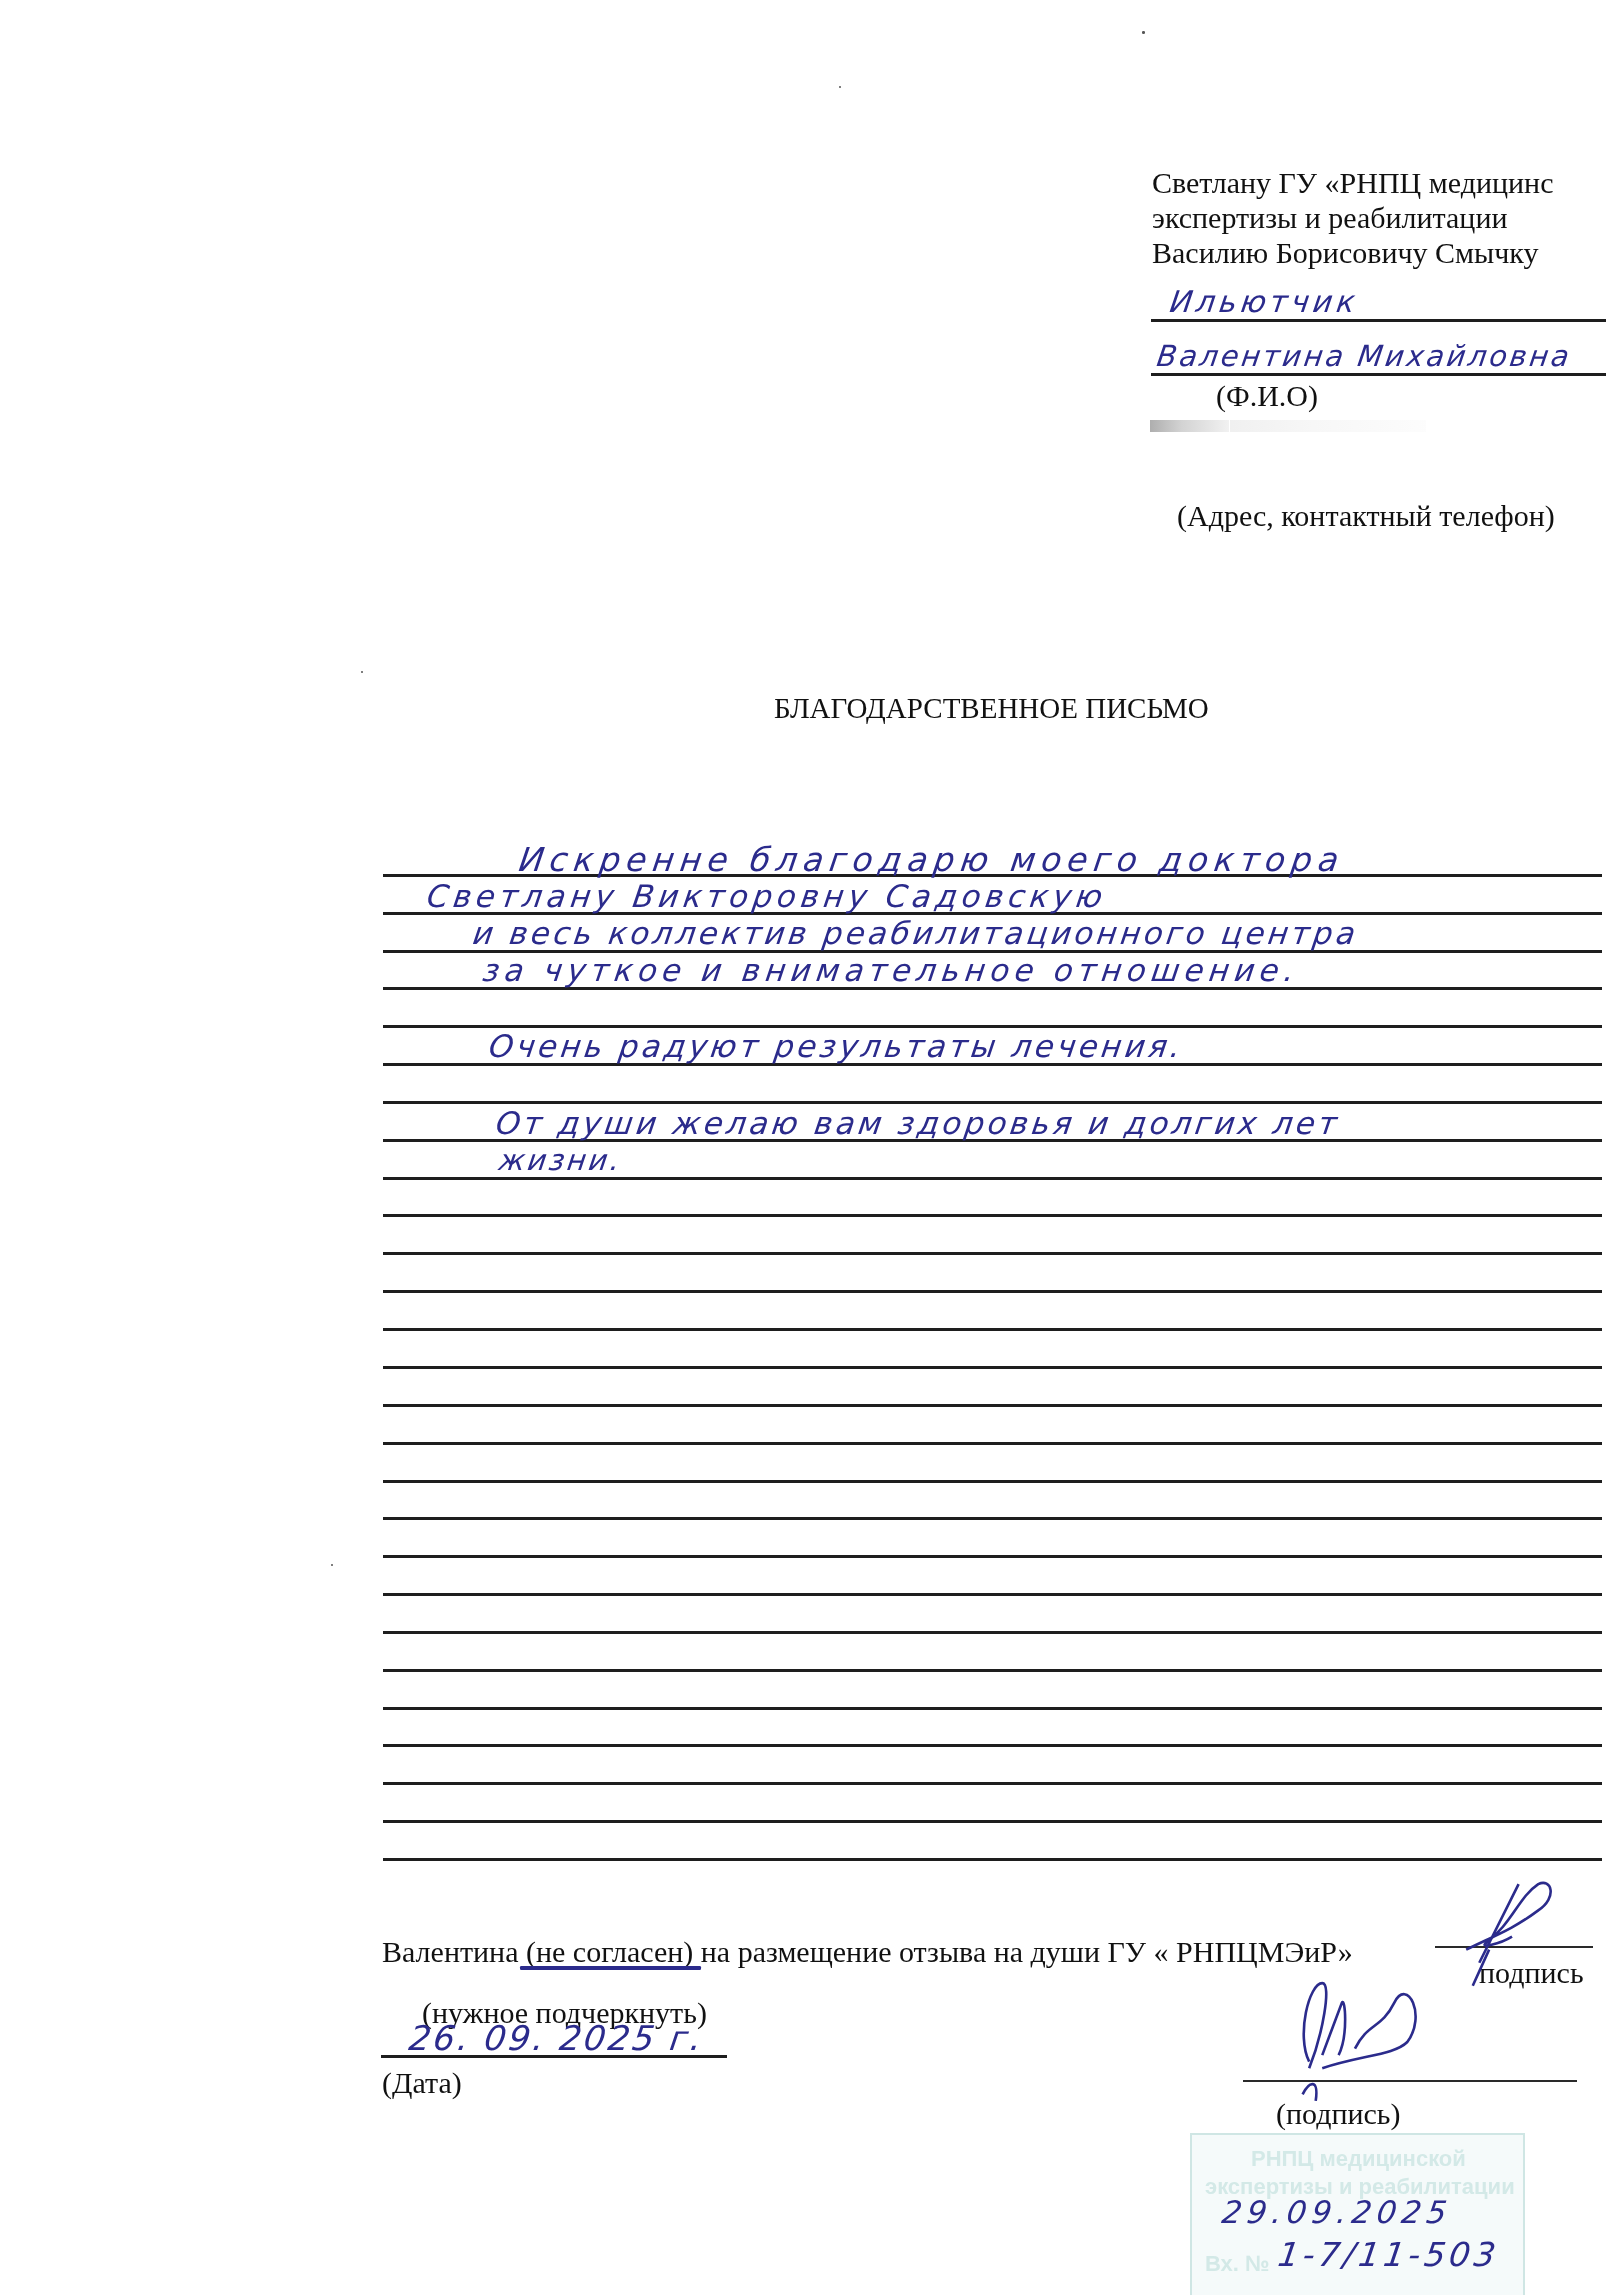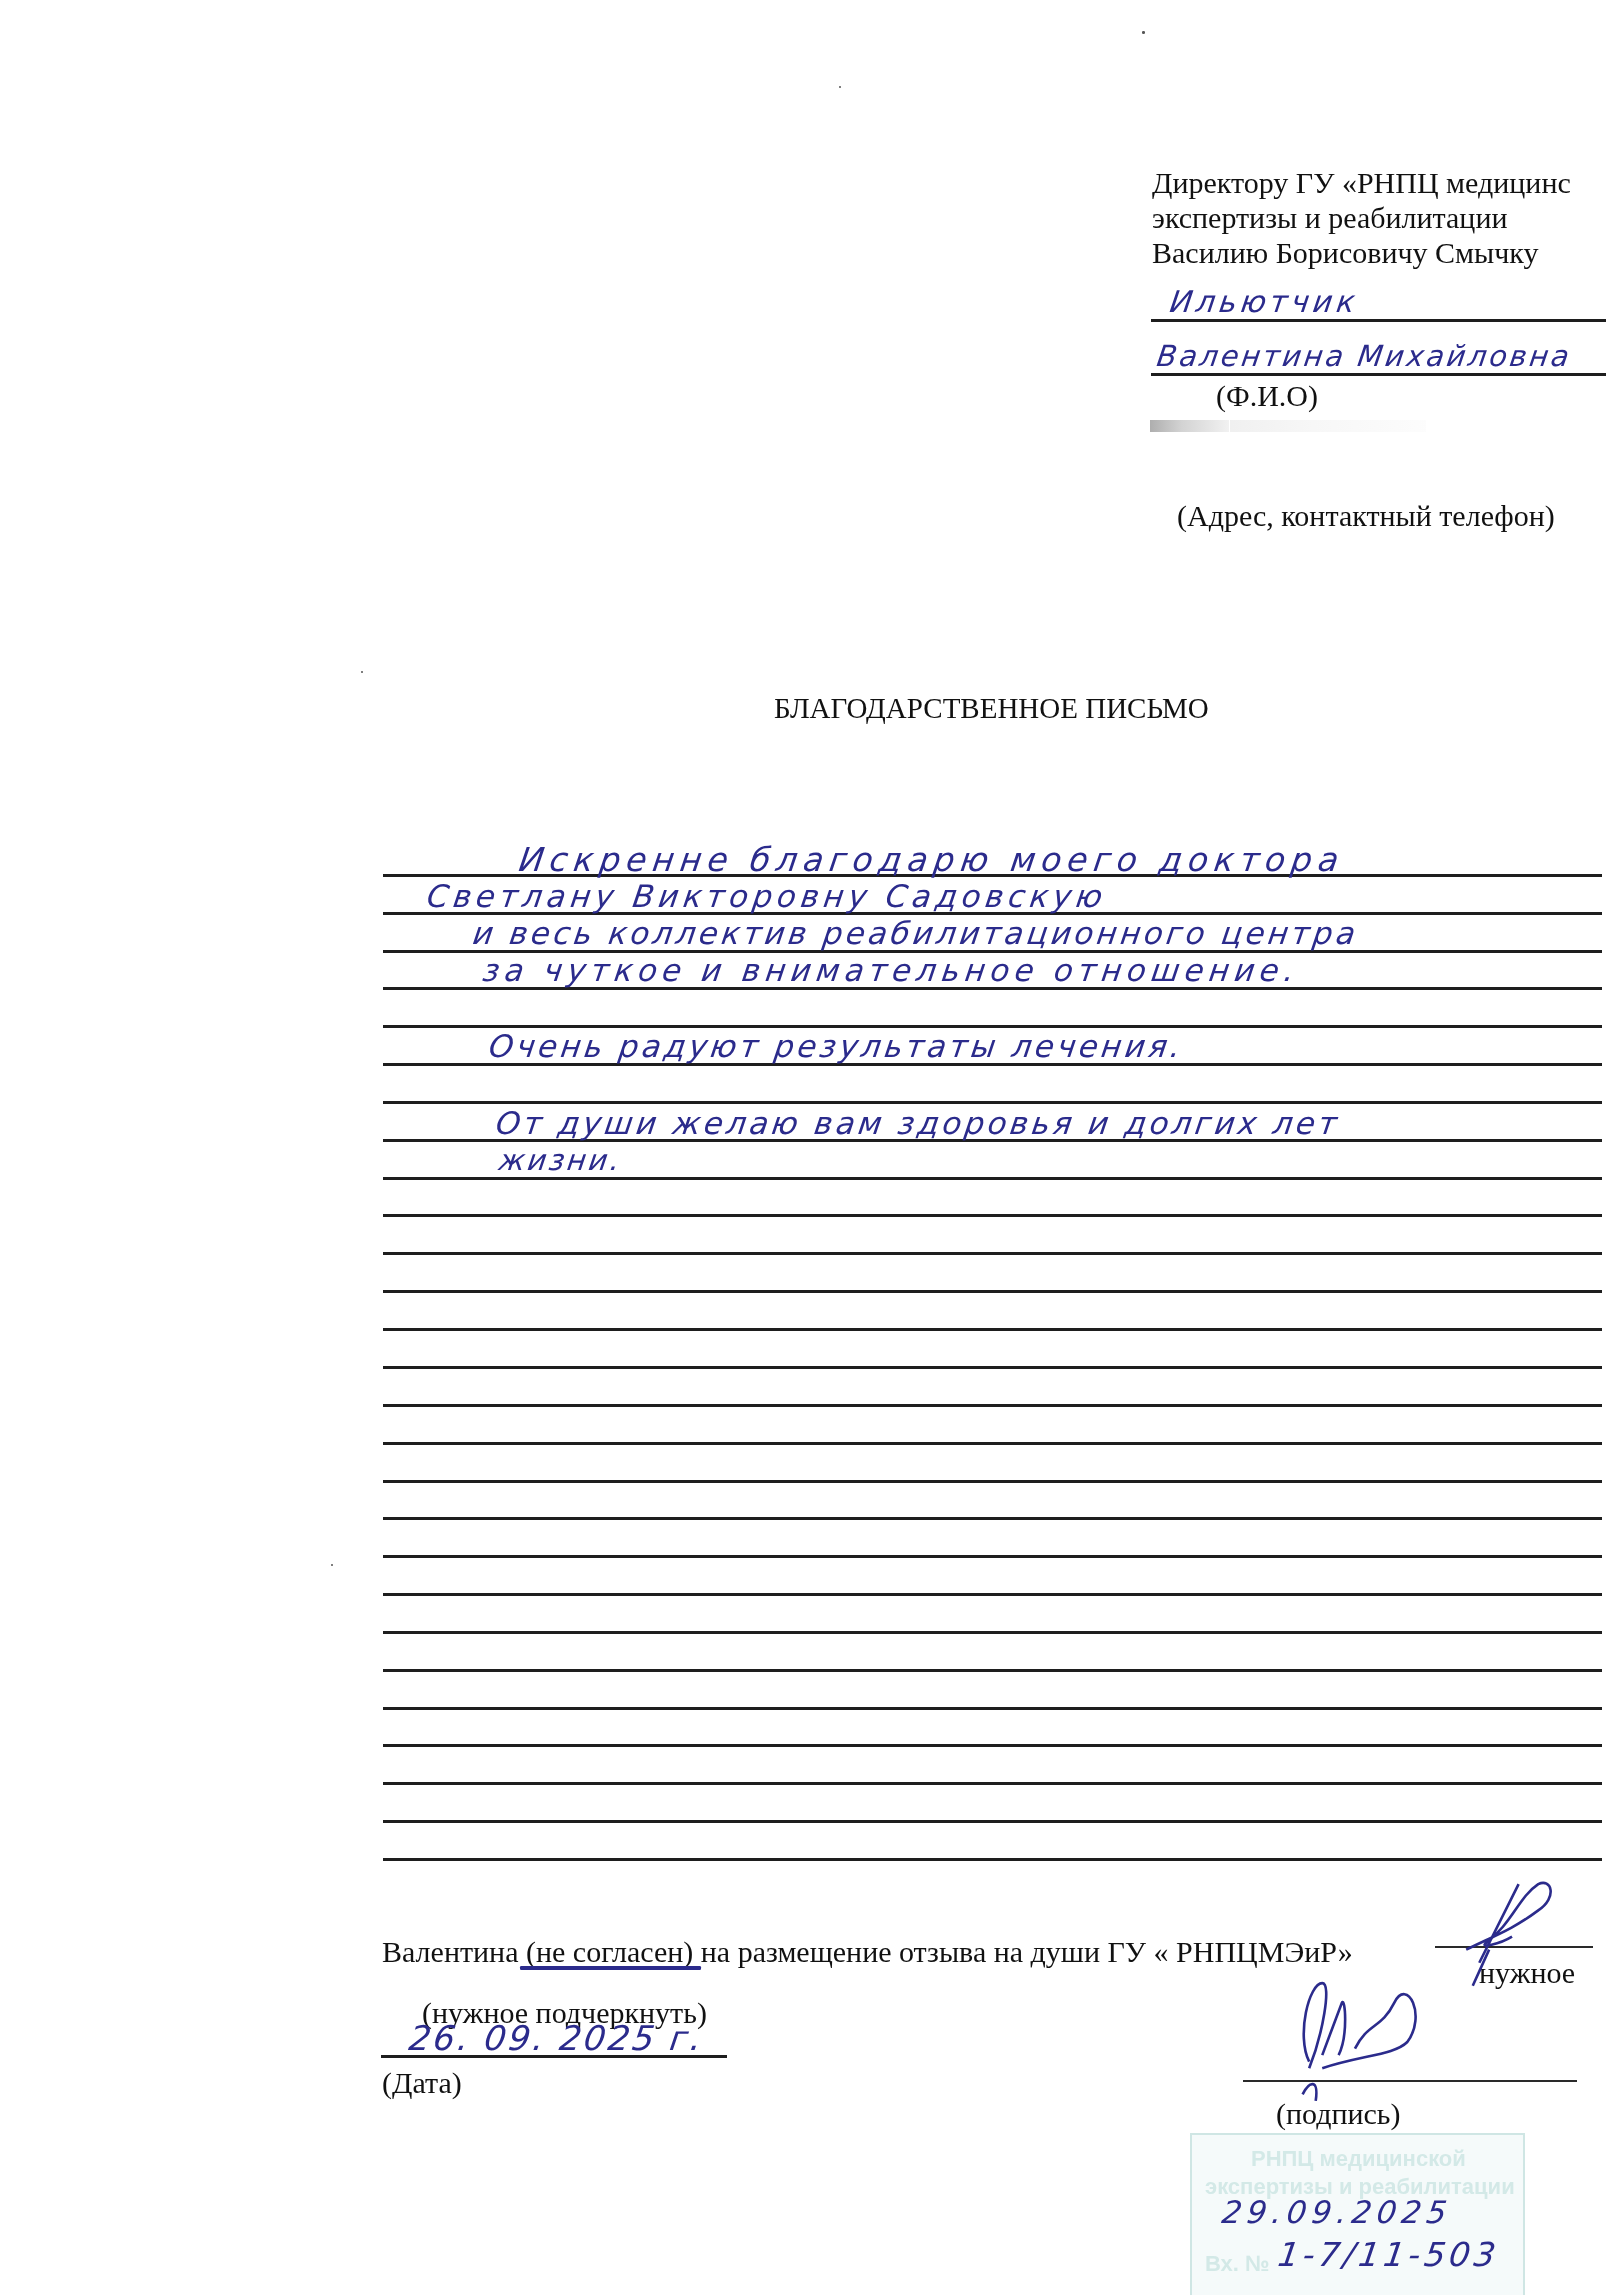--- a/index.html
+++ b/index.html
@@ -20,21 +20,21 @@
 </head>
 <body>
 
 <div class="page">
 
   <div class="speck" style="left:1142px;top:31px;"></div>
   <div class="speck" style="left:839px;top:86px;width:2px;height:2px;"></div>
   <div class="speck" style="left:361px;top:671px;width:2px;height:2px;"></div>
   <div class="speck" style="left:331px;top:1564px;width:2px;height:2px;"></div>
 
-  <div class="print hdr" style="left:1152px;top:168px;">Директору ГУ «РНПЦ медицинс</div>
+  <div class="print hdr" style="left:1152px;top:168px;">Светлану ГУ «РНПЦ медицинс</div>
   <div class="print hdr" style="left:1152px;top:203px;">экспертизы и реабилитации</div>
   <div class="print hdr" style="left:1152px;top:238px;">Василию Борисовичу Смычку</div>
 
   <div class="hand" style="left:1168px;top:287px;font-size:30px;">Ильютчик</div>
   <div class="rule" style="left:1151px;top:319px;width:455px;"></div>
   <div class="hand" style="left:1155px;top:342px;font-size:29px;letter-spacing:2.6px;">Валентина Михайловна</div>
   <div class="rule" style="left:1151px;top:373px;width:455px;"></div>
   <div class="print hdr" style="left:1216px;top:381px;">(Ф.И.О)</div>
 
   <div class="redacted" style="left:1150px;top:420px;width:79px;"></div>
@@ -82,21 +82,21 @@
   <div class="hand" style="left:497px;top:1146px;font-size:29px;letter-spacing:2.6px;">жизни.</div>
 
   <div class="print hdr" style="left:382px;top:1937px;">
     <span>Валентина</span>
     <span>(не согласен)</span>
     <span>на размещение отзыва на души ГУ « РНПЦМЭиР»</span>
   </div>
   <div class="ink-underline" style="left:520px;top:1966px;width:181px;"></div>
   <div class="print hdr" style="left:422px;top:1998px;">(нужное подчеркнуть)</div>
   <div class="rule thin" style="left:1435px;top:1946px;width:158px;"></div>
-  <div class="print hdr" style="left:1479px;top:1958px;">нужное</div>
+  <div class="print hdr" style="left:1479px;top:1958px;">подпись</div>
   <svg class="sig" style="left:1440px;top:1871px;" width="131" height="118" viewBox="0 0 200 180">
     <path d="M60 140 L120 20 M40 120 C80 100 110 90 150 60 C180 40 170 10 150 20 C120 40 110 80 70 110 C60 118 90 112 110 100 M50 175 L75 120" fill="none" stroke="#2b2b8c" stroke-width="4"></path>
   </svg>
 
   <div class="hand" style="left:407px;top:2021px;font-size:34px;letter-spacing:2.6px;">26. 09. 2025 г.</div>
   <div class="rule" style="left:381px;top:2055px;width:346px;"></div>
   <div class="print hdr" style="left:382px;top:2068px;">(Дата)</div>
 
   <svg class="sig" style="left:1283px;top:1957px;" width="157" height="157" viewBox="0 0 240 240">
     <path d="M40 160 C20 120 40 40 60 40 C75 40 60 120 40 170 M60 150 L90 70 C95 60 100 120 85 150 M60 170 C120 150 170 150 190 130 C220 90 190 30 170 70 C150 110 130 100 110 140 M30 210 C40 190 55 185 50 220" fill="none" stroke="#2b2b8c" stroke-width="4"></path>

